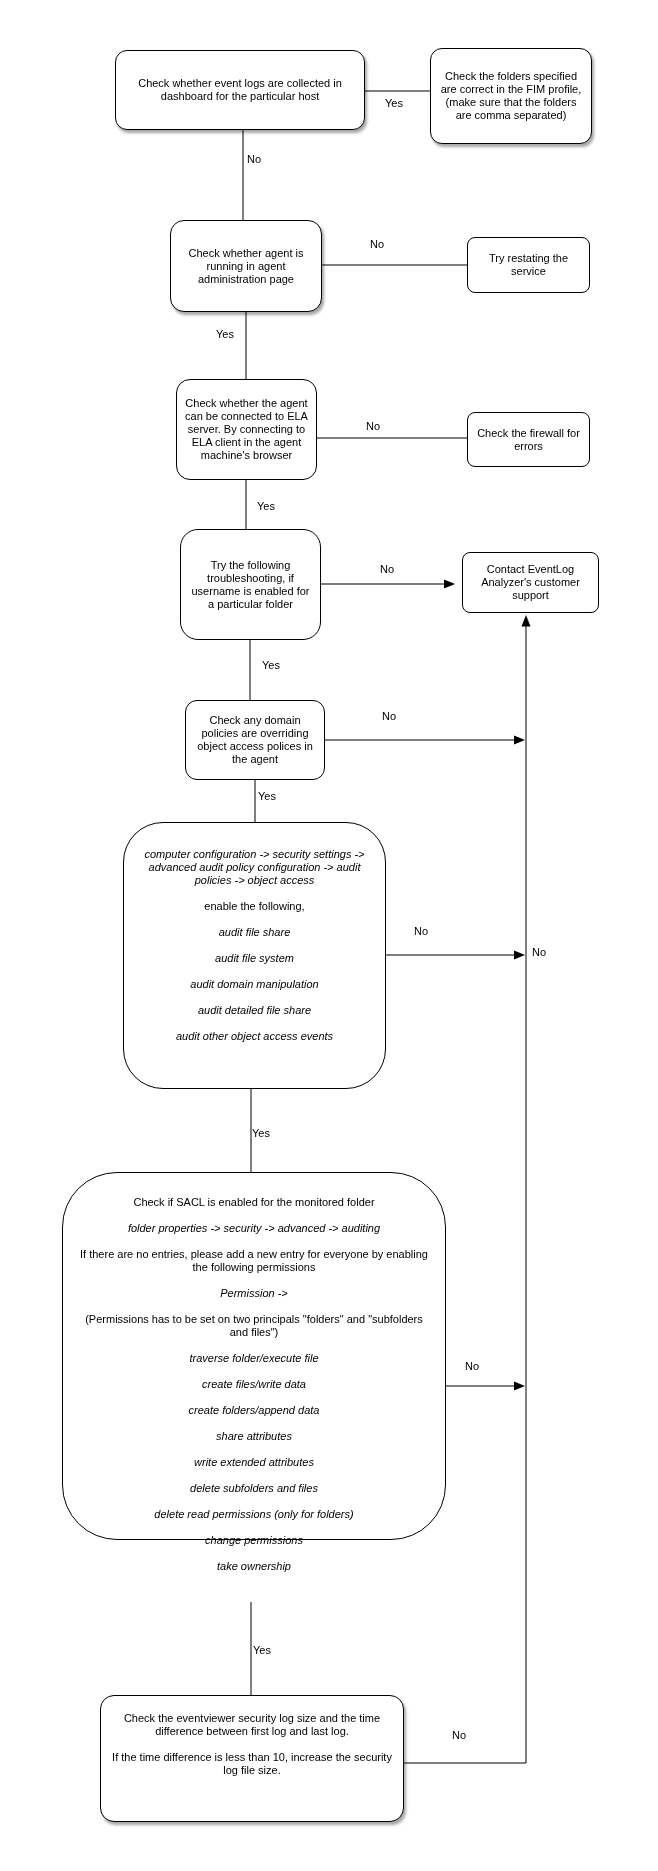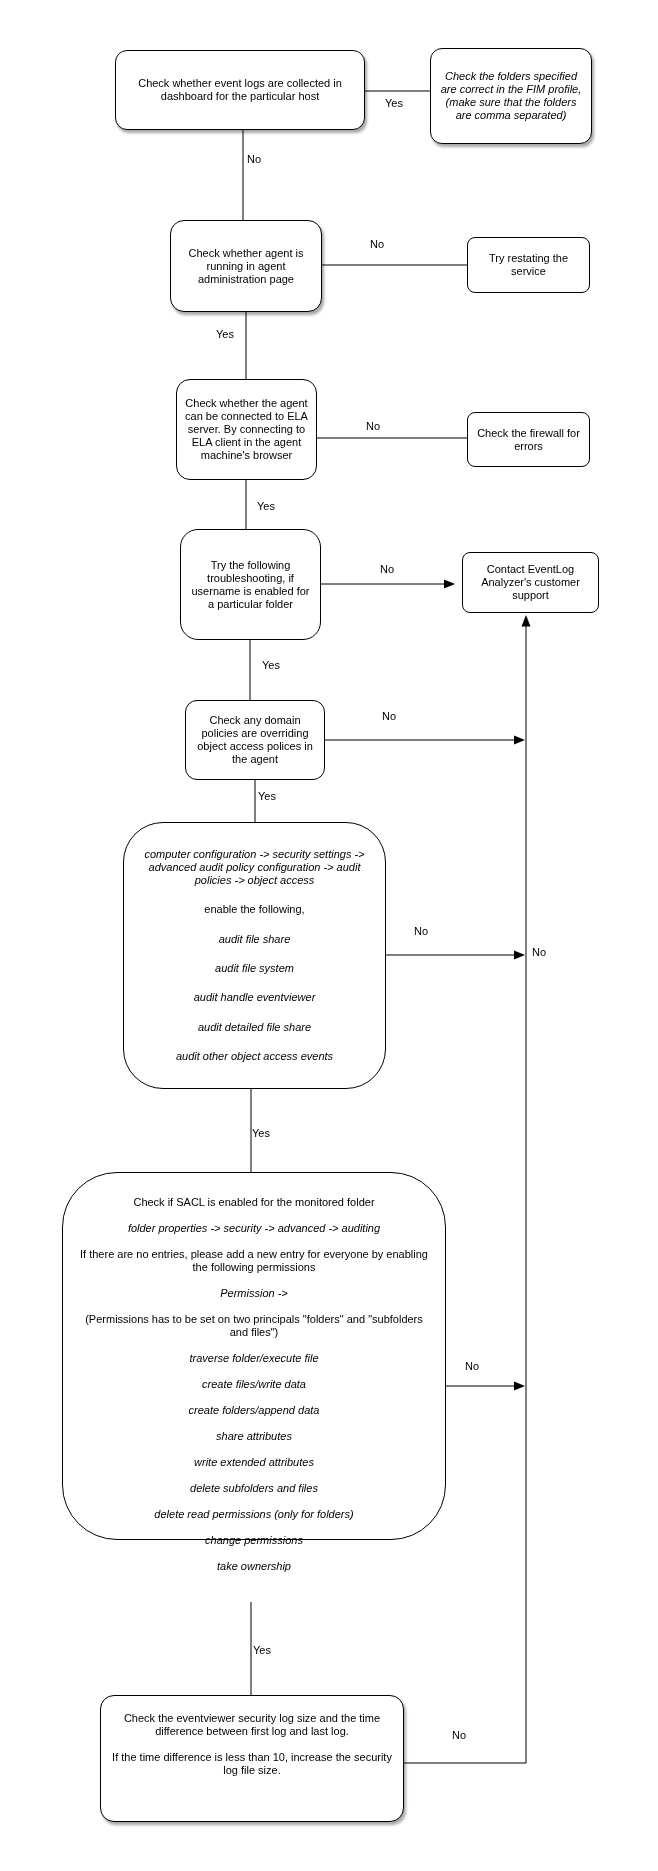--- a/index.html
+++ b/index.html
@@ -75,21 +75,21 @@
     <path d="M404,1763 H526"></path>
 
     <path d="M526,1763 V626"></path>
     <polygon points="526,615 521.5,626.5 530.5,626.5" fill="#000000" stroke="none"></polygon>
   </svg>
 
   <div class="node shadow" style="left:115px; top:50px; width:250px; height:80px; border-radius:12px;">
     <p>Check whether event logs are collected in dashboard for the particular host</p>
   </div>
 
-  <div class="node shadow" style="left:430px; top:48px; width:162px; height:96px; border-radius:12px;font-style:italic;">
+  <div class="node shadow" style="left:430px; top:48px; width:162px; height:96px; border-radius:12px;">
     <p>Check the folders specified are correct in the FIM profile, (make sure that the folders are comma separated)</p>
   </div>
 
   <div class="node shadow" style="left:170px; top:220px; width:152px; height:92px; border-radius:14px;">
     <p>Check whether agent is running in agent administration page</p>
   </div>
 
   <div class="node" style="left:467px; top:237px; width:123px; height:56px; border-radius:8px;">
     <p>Try restating the service</p>
   </div>
@@ -107,26 +107,26 @@
   </div>
 
   <div class="node" style="left:456px; top:552px; width:137px; height:61px; border-radius:8px;margin-left:6px;">
     <p>Contact EventLog Analyzer's customer support</p>
   </div>
 
   <div class="node" style="left:185px; top:700px; width:140px; height:80px; border-radius:12px;justify-content:center;">
     <p>Check any domain policies are overriding object access polices in the agent</p>
   </div>
 
-  <div class="node list" style="left:123px; top:822px; width:263px; height:267px; border-radius:40px; padding:25px 12px;justify-content:space-between;">
+  <div class="node list" style="left:123px; top:822px; width:263px; height:267px; border-radius:40px; padding:25px 12px;">
     <p class="italic">computer configuration -&gt; security settings -&gt; advanced audit policy configuration -&gt; audit policies -&gt; object access</p>
     <p>enable the following,</p>
     <p class="italic">audit file share</p>
     <p class="italic">audit file system</p>
-    <p class="italic">audit handle eventviewer</p>
+    <p class="italic">audit domain manipulation</p>
     <p class="italic">audit detailed file share</p>
     <p class="italic">audit other object access events</p>
   </div>
 
   <div class="node list" style="left:62px; top:1172px; width:384px; height:368px; border-radius:55px; padding:23px 16px;">
     <p>Check if SACL is enabled for the monitored folder</p>
     <p class="italic">folder properties -&gt; security -&gt; advanced -&gt; auditing</p>
     <p>If there are no entries, please add a new entry for everyone by enabling the following permissions</p>
     <p class="italic">Permission -&gt;</p>
     <p>(Permissions has to be set on two principals "folders" and "subfolders and files")</p>

